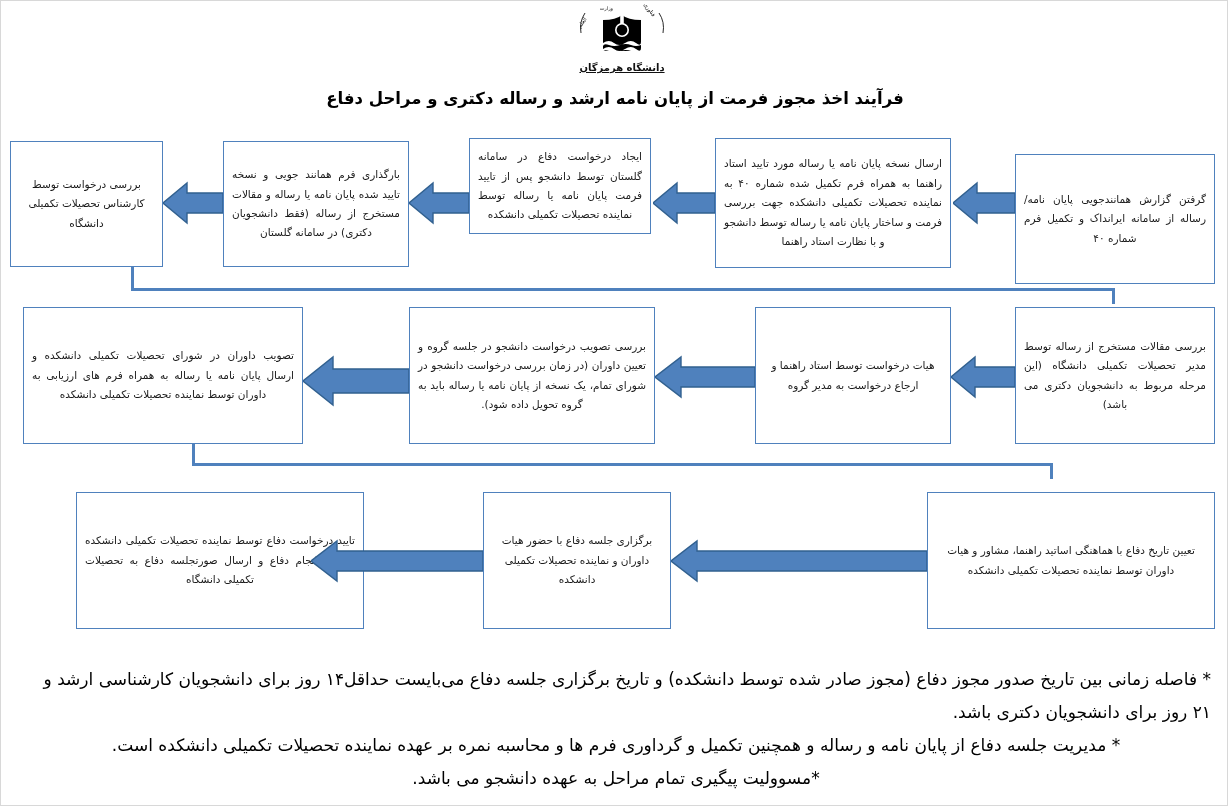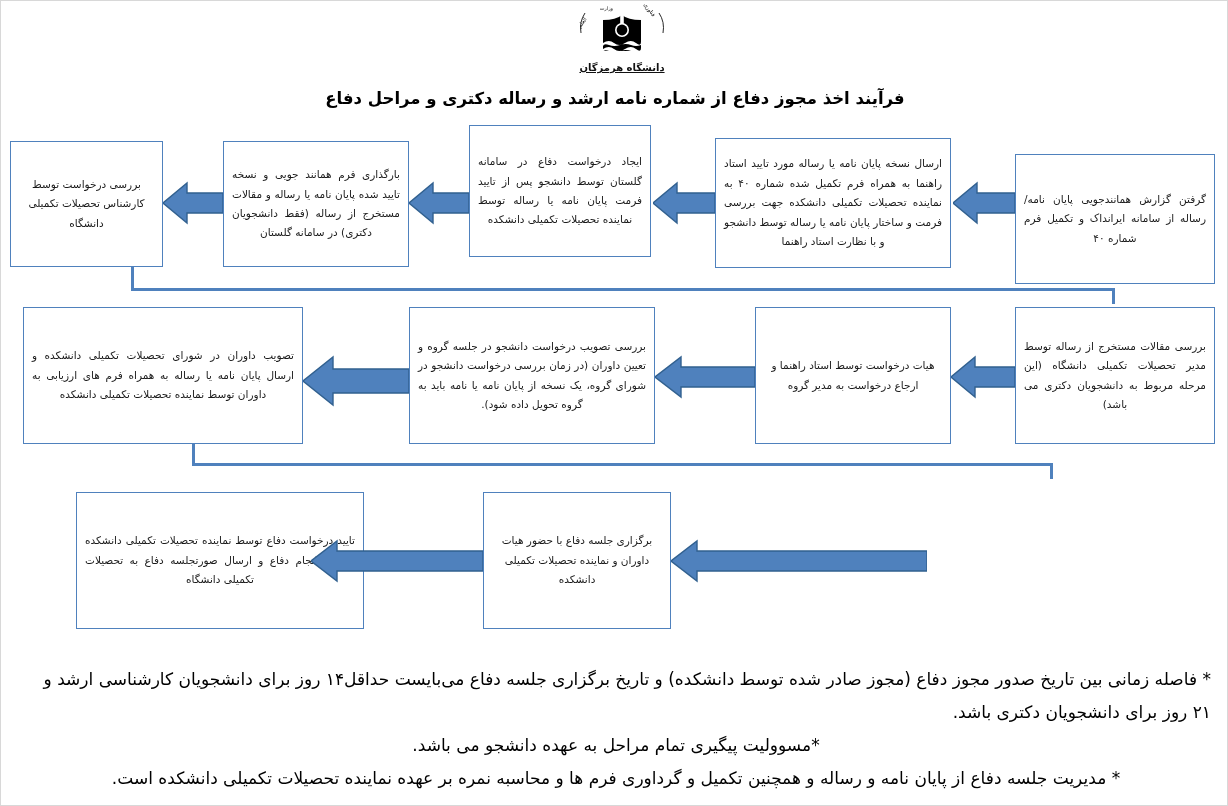--- a/index.html
+++ b/index.html
@@ -134,39 +134,39 @@
       <path d="M53.2 12 h3.6 v10 h-3.6 z" fill="#ffffff"></path>
       <circle cx="55" cy="27" r="7" fill="#ffffff"></circle>
       <circle cx="55" cy="27" r="5.4" fill="#000000"></circle>
 
       <path d="M36 40 q6 -4 11 0 t11 0 t11 0 t5 -1 v3 q-5 2 -10 0 t-11 0 t-11 0 t-6 1 z" fill="#ffffff"></path>
       <path d="M36 46 q6 -4 11 0 t11 0 t11 0 t5 -1 v3 q-5 2 -10 0 t-11 0 t-11 0 t-6 1 z" fill="#ffffff"></path>
     </svg>
     <div id="logo-caption">دانشگاه هرمزگان</div>
   </div>
 
-  <div id="chart-title">فرآیند اخذ مجوز دفاع از شماره نامه ارشد و رساله دکتری و مراحل دفاع</div>
+  <div id="chart-title">فرآیند اخذ مجوز فرمت از پایان نامه ارشد و رساله دکتری و مراحل دفاع</div>
 
   <div class="node justified" style="right:12px; top:137px; width:200px; height:130px;margin-top:16px;">
     <span class="txt">گرفتن گزارش همانندجویی  پایان نامه/ رساله از سامانه ایرانداک و تکمیل فرم شماره ۴۰</span>
   </div>
 
   <svg class="arrow-left" style="right:212px; top:178px;" width="62" height="48" viewBox="0 0 62 48">
     <polygon points="0,24 24,4 24,14 62,14 62,34 24,34 24,44" fill="#4f81bd" stroke="#31608f" stroke-width="1.4"></polygon>
   </svg>
 
   <div class="node justified" style="right:276px; top:137px; width:236px; height:130px;justify-content:center;">
     <span class="txt">ارسال نسخه پایان نامه یا رساله مورد تایید استاد راهنما به همراه فرم تکمیل شده شماره ۴۰ به نماینده تحصیلات تکمیلی دانشکده جهت بررسی فرمت و ساختار پایان نامه یا رساله توسط دانشجو و با نظارت استاد راهنما</span>
   </div>
 
   <svg class="arrow-left" style="right:512px; top:178px;" width="62" height="48" viewBox="0 0 62 48">
     <polygon points="0,24 24,4 24,14 62,14 62,34 24,34 24,44" fill="#4f81bd" stroke="#31608f" stroke-width="1.4"></polygon>
   </svg>
 
-  <div class="node justified" style="right:576px; top:124px; width:182px; height:132px;">
+  <div class="node justified" style="right:576px; top:137px; width:182px; height:96px;">
     <span class="txt">ایجاد درخواست دفاع در سامانه گلستان توسط دانشجو پس از تایید فرمت پایان نامه یا رساله توسط نماینده تحصیلات تکمیلی دانشکده</span>
   </div>
 
   <svg class="arrow-left" style="right:758px; top:178px;" width="60" height="48" viewBox="0 0 60 48">
     <polygon points="0,24 24,4 24,14 60,14 60,34 24,34 24,44" fill="#4f81bd" stroke="#31608f" stroke-width="1.4"></polygon>
   </svg>
 
   <div class="node justified" style="right:818px; top:140px; width:186px; height:126px;justify-content:flex-end;">
     <span class="txt">بارگذاری فرم همانند جویی و نسخه تایید شده پایان نامه یا رساله و مقالات مستخرج از رساله (فقط دانشجویان دکتری) در سامانه گلستان</span>
   </div>
@@ -196,54 +196,57 @@
 
   <div class="node" style="right:276px; top:306px; width:196px; height:137px;">
     <span class="txt">هیات درخواست توسط استاد راهنما و ارجاع درخواست به مدیر گروه</span>
   </div>
 
   <svg class="arrow-left" style="right:472px; top:352px;" width="100" height="48" viewBox="0 0 100 48">
     <polygon points="0,24 26,4 26,14 100,14 100,34 26,34 26,44" fill="#4f81bd" stroke="#31608f" stroke-width="1.4"></polygon>
   </svg>
 
   <div class="node justified" style="right:572px; top:306px; width:246px; height:137px;">
-    <span class="txt">بررسی تصویب درخواست دانشجو در جلسه گروه و تعیین داوران (در زمان بررسی درخواست دانشجو در شورای گروه، یک نسخه از پایان نامه یا نامه باید به گروه تحویل داده شود).</span>
+    <span class="txt">بررسی تصویب درخواست دانشجو در جلسه گروه و تعیین داوران (در زمان بررسی درخواست دانشجو در شورای تمام، یک نسخه از پایان نامه یا رساله باید به گروه تحویل داده شود).</span>
   </div>
 
   <svg class="arrow-left" style="right:818px; top:352px;" width="106" height="56" viewBox="0 0 106 56">
     <polygon points="0,28 30,4 30,16 106,16 106,40 30,40 30,52" fill="#4f81bd" stroke="#31608f" stroke-width="1.4"></polygon>
   </svg>
 
   <div class="node justified" style="right:924px; top:306px; width:280px; height:137px;">
     <span class="txt">تصویب داوران در شورای تحصیلات تکمیلی دانشکده و ارسال پایان نامه یا رساله به همراه فرم های ارزیابی به داوران توسط نماینده تحصیلات تکمیلی دانشکده</span>
   </div>
 
   <div class="conn v" style="left:191px; top:442px; height:22px;"></div>
   <div class="conn h" style="left:191px; top:462px; width:861px;"></div>
   <div class="conn v" style="left:1049px; top:462px; height:16px;"></div>
   <svg class="arrowhead-down" style="left:1042px; top:473px;" width="17" height="14" viewBox="0 0 17 14">
     <path d="M1 0 L8.5 13 L16 0" fill="none" stroke="#4f81bd" stroke-width="1.6"></path>
   </svg>
 
+  <div class="node" style="right:12px; top:491px; width:288px; height:137px;">
+    <span class="txt">تعیین تاریخ دفاع با هماهنگی اساتید راهنما، مشاور و هیات داوران توسط نماینده تحصیلات تکمیلی دانشکده</span>
+  </div>
 
   <svg class="arrow-left" style="right:300px; top:536px;" width="256" height="48" viewBox="0 0 256 48">
     <polygon points="0,24 26,4 26,14 256,14 256,34 26,34 26,44" fill="#4f81bd" stroke="#31608f" stroke-width="1.4"></polygon>
   </svg>
 
   <div class="node" style="right:556px; top:491px; width:188px; height:137px;align-items:center;">
     <span class="txt">برگزاری جلسه دفاع با حضور هیات داوران و نماینده تحصیلات تکمیلی دانشکده</span>
   </div>
 
   <svg class="arrow-left" style="right:744px; top:536px;" width="172" height="48" viewBox="0 0 172 48">
     <polygon points="0,24 26,4 26,14 172,14 172,34 26,34 26,44" fill="#4f81bd" stroke="#31608f" stroke-width="1.4"></polygon>
   </svg>
 
   <div class="node justified" style="right:863px; top:491px; width:288px; height:137px;">
     <span class="txt">تایید درخواست دفاع توسط نماینده تحصیلات تکمیلی دانشکده پس از انجام دفاع و ارسال صورتجلسه دفاع به تحصیلات تکمیلی دانشگاه</span>
   </div>
 
   <div id="notes">
     <div class="note n1">* فاصله زمانی بین تاریخ صدور مجوز دفاع (مجوز صادر شده توسط دانشکده) و تاریخ برگزاری جلسه دفاع می‌بایست حداقل۱۴ روز برای دانشجویان کارشناسی ارشد و ۲۱ روز برای دانشجویان دکتری باشد.</div>
+    <div class="note n2">* مدیریت جلسه دفاع از پایان نامه و رساله و همچنین تکمیل و گرداوری فرم ها و محاسبه نمره بر عهده نماینده تحصیلات تکمیلی دانشکده است.</div>
     <div class="note n3">*مسوولیت پیگیری تمام مراحل به عهده دانشجو می باشد.</div>
-    <div class="note n2">* مدیریت جلسه دفاع از پایان نامه و رساله و همچنین تکمیل و گرداوری فرم ها و محاسبه نمره بر عهده نماینده تحصیلات تکمیلی دانشکده است.</div>
   </div>
 
 </div>
 
 </body></html>

